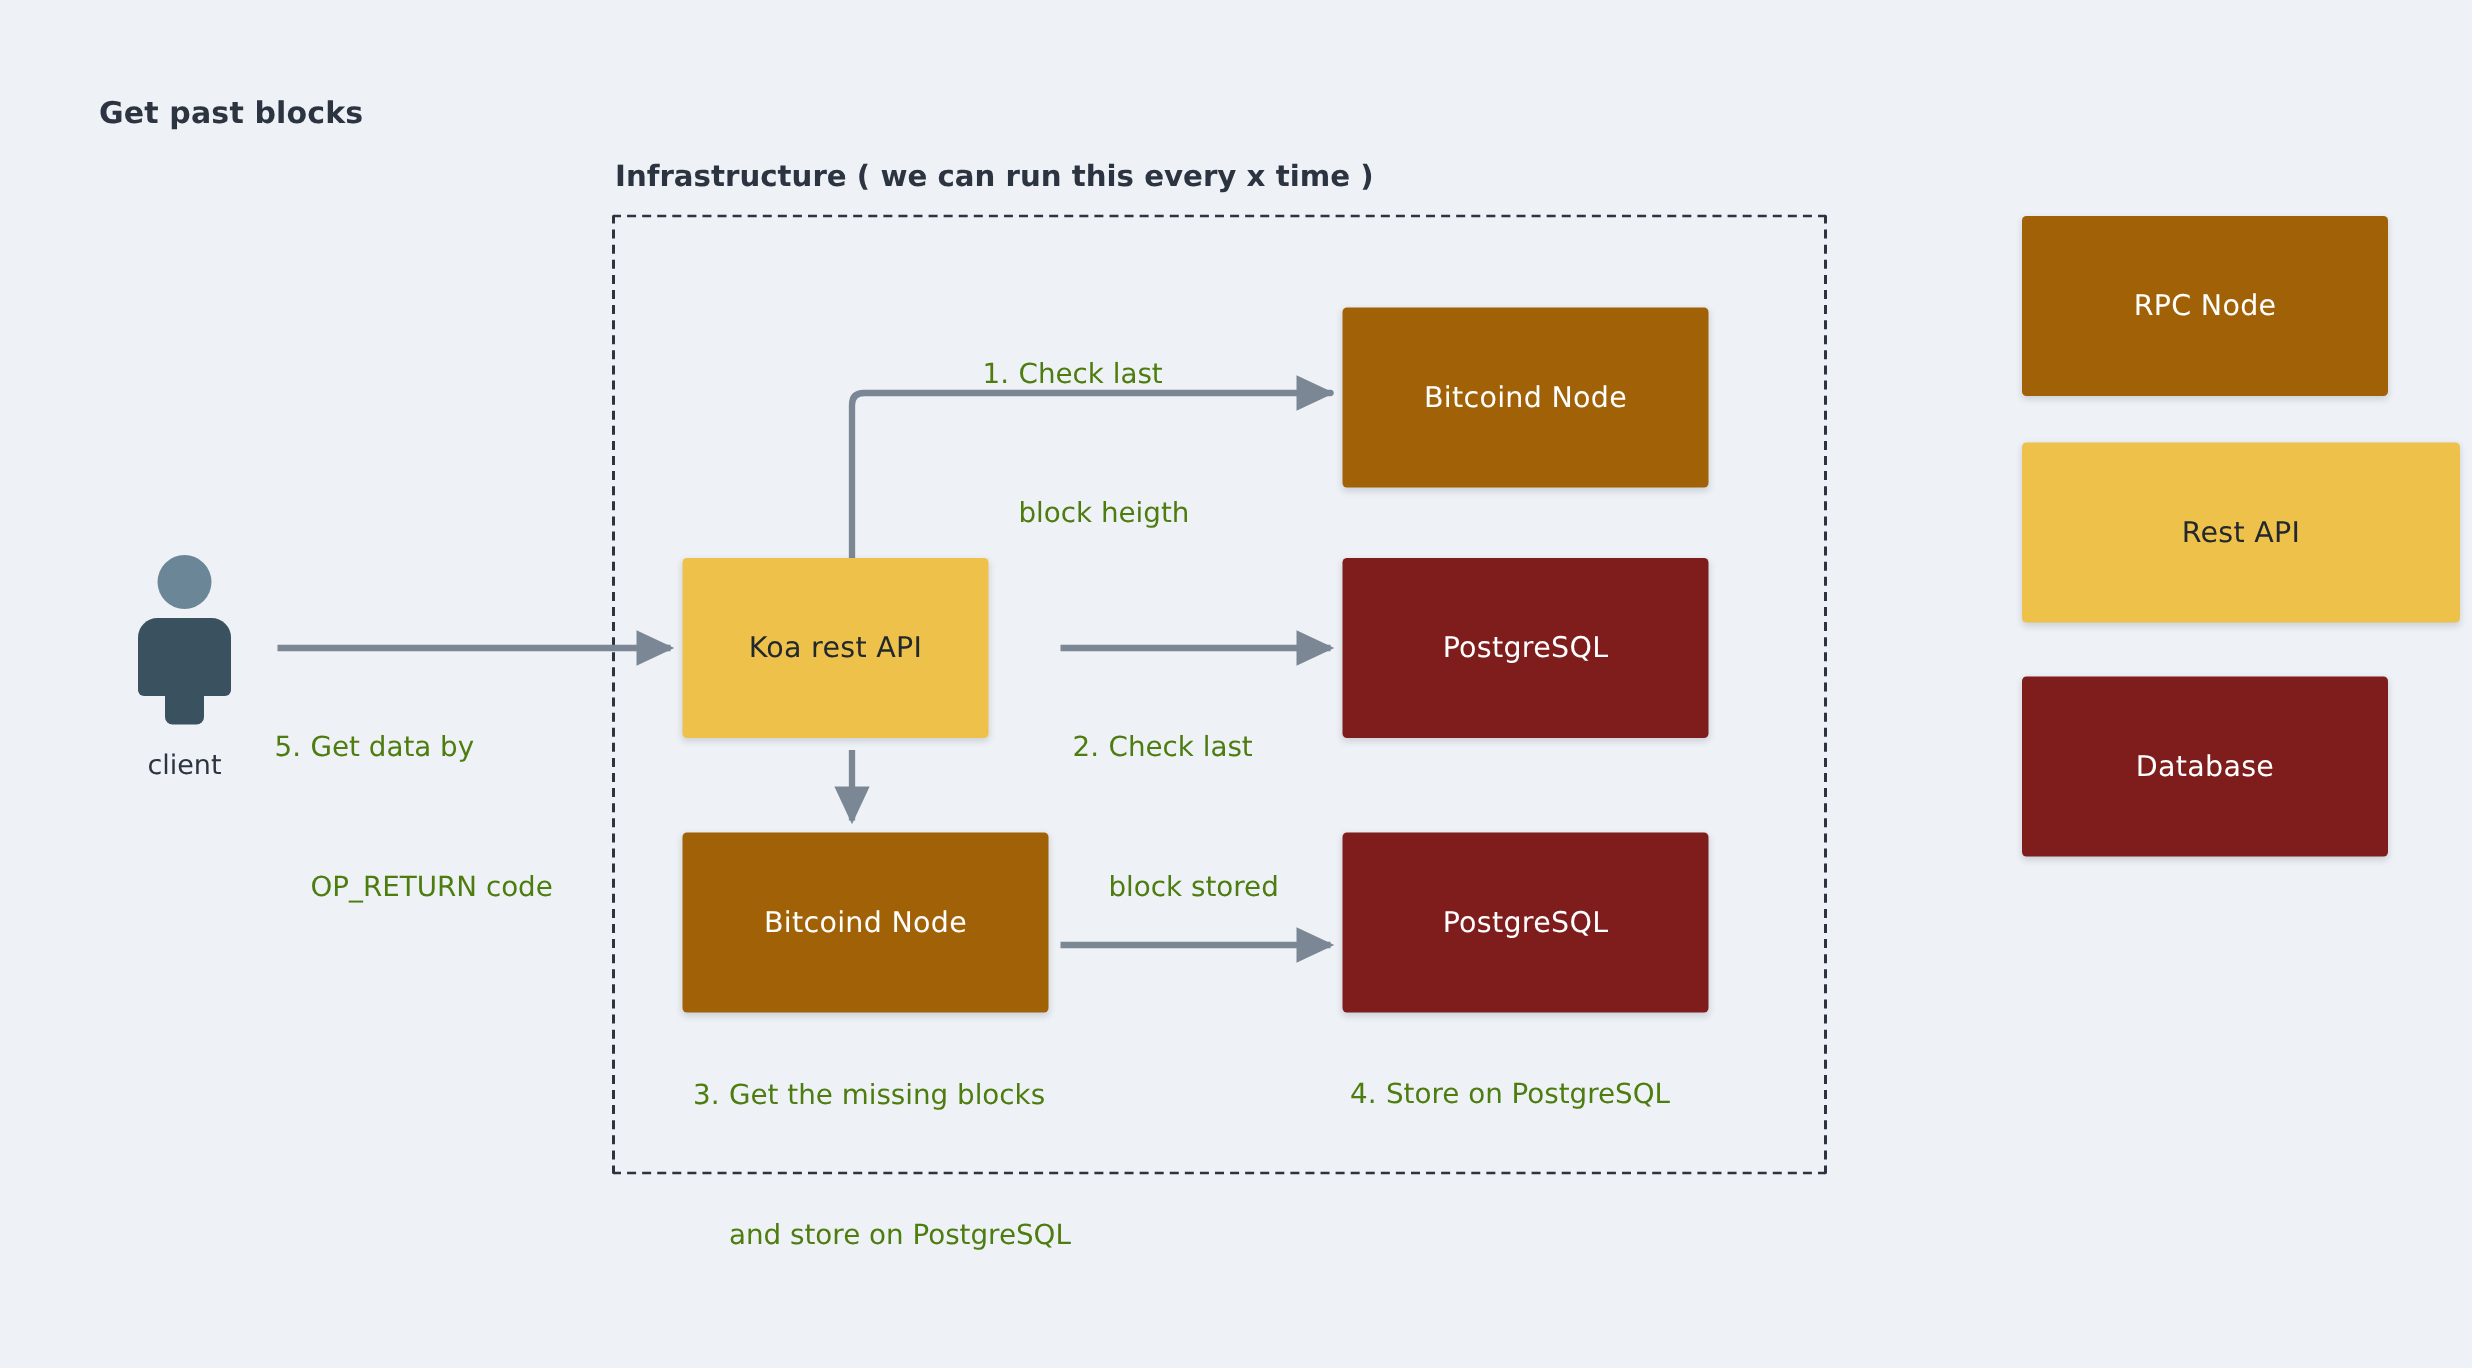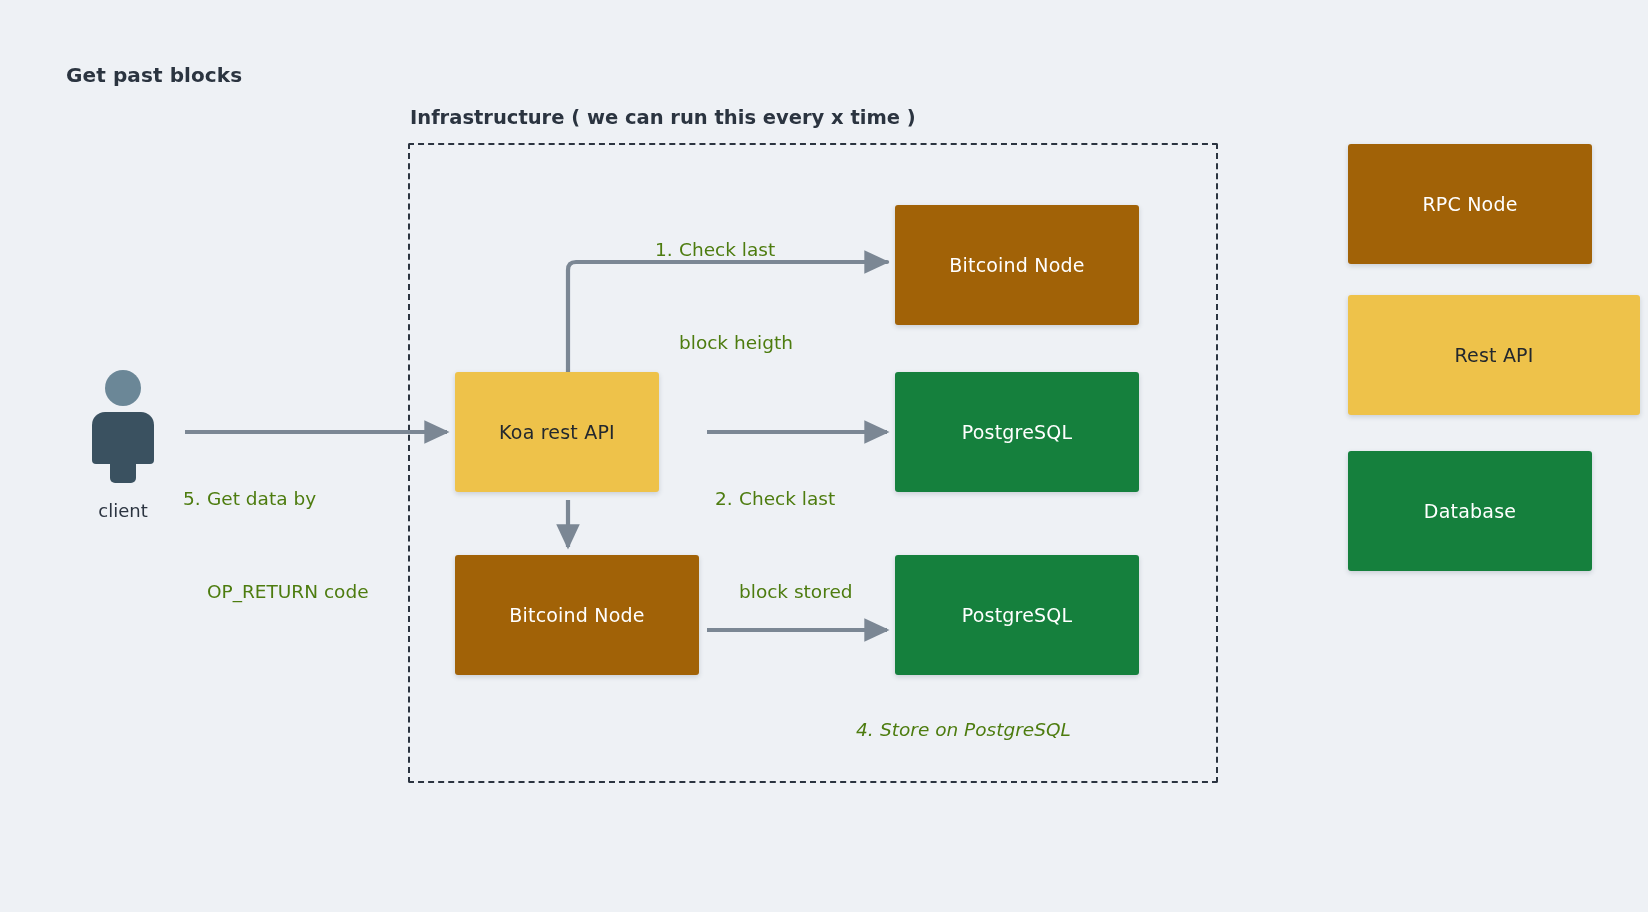--- a/index.html
+++ b/index.html
@@ -65,21 +65,21 @@
     display: flex;
     align-items: center;
     justify-content: center;
     font-size: 19px;
     letter-spacing: 0.2px;
     box-shadow: 0 2px 5px rgba(40,55,75,0.18);
     user-select: none;
   }
   .node.purple { background: #a16207; color: #ffffff; }
   .node.yellow { background: #eec24a; color: #23282e; }
-  .node.blue   { background: #15803d; color: #ffffff; }
+  .node.blue   { background: #7f1d1d; color: #ffffff; }
 
   
   #node-bitcoind-top   { left: 895px;  top: 205px; width: 244px; height: 120px; }
   #node-koa            { left: 455px;  top: 372px; width: 204px; height: 120px; }
   #node-postgres-mid   { left: 895px;  top: 372px; width: 244px; height: 120px; }
   #node-bitcoind-bot   { left: 455px;  top: 555px; width: 244px; height: 120px; }
   #node-postgres-bot   { left: 895px;  top: 555px; width: 244px; height: 120px; }
 
   
   #legend-rpc      { left: 1348px; top: 144px; width: 244px; height: 120px; }
@@ -135,21 +135,21 @@
   .conn-label {
     position: absolute;
     font-size: 18.5px;
     line-height: 31px;
     color: #4d7c0f;
     white-space: pre;
   }
   #label-step1 { left: 655px; top: 172px; }
   #label-step2 { left: 715px; top: 421px; }
   #label-step3 { left: 462px; top: 653px; }
-  #label-step4 { left: 856px; top: 652px; font-style: italic; }
+  #label-step4 { left: 900px; top: 652px; }
   #label-step5 { left: 183px; top: 421px; }
 
   .conn-label .num { display: inline-block; min-width: 24px; }
 
   
   .arrows {
     position: absolute;
     inset: 0;
     pointer-events: none;
   }
@@ -202,20 +202,24 @@
   <div class="conn-label" id="label-step1">
     <div><span class="num">1.</span><span>Check last</span></div>
     <div style="padding-left:24px"><span>block heigth</span></div>
   </div>
 
   <div class="conn-label" id="label-step2">
     <div><span class="num">2.</span><span>Check last</span></div>
     <div style="padding-left:24px"><span>block stored</span></div>
   </div>
 
+  <div class="conn-label" id="label-step3">
+    <div><span class="num">3.</span><span>Get the missing blocks</span></div>
+    <div style="padding-left:24px"><span>and store on PostgreSQL</span></div>
+  </div>
 
   <div class="conn-label" id="label-step4">
     <div><span class="num">4.</span><span>Store on PostgreSQL</span></div>
   </div>
 
   <div class="conn-label" id="label-step5">
     <div><span class="num">5.</span><span>Get data by</span></div>
     <div style="padding-left:24px"><span>OP_RETURN code</span></div>
   </div>
 

